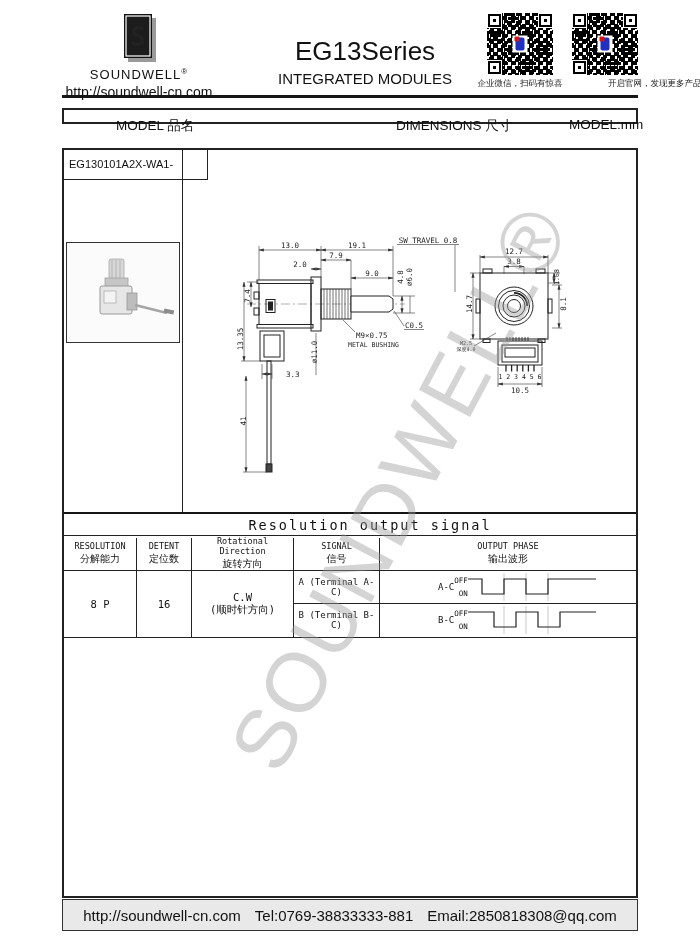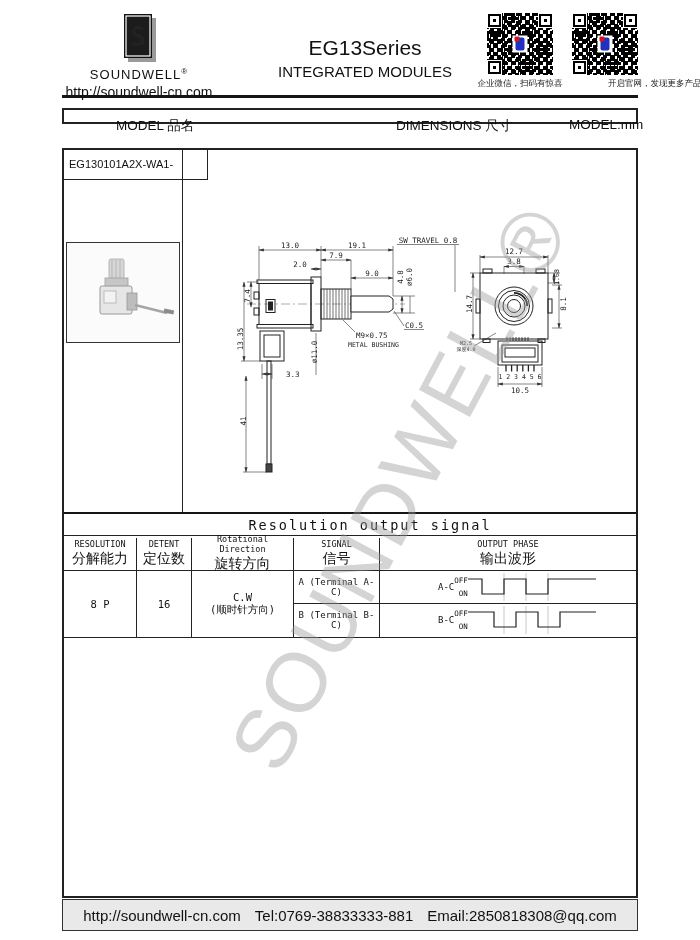--- a/index.html
+++ b/index.html
@@ -7,21 +7,21 @@
   .page { position:relative; width:700px; height:940px; background:#fff; overflow:hidden; }
 
   
   .logo-block { position:absolute; left:64px; top:12px; width:150px; text-align:center; }
   .logo-svg { display:block; margin:0 auto; }
   .company-line { font-size:13px; letter-spacing:1px; margin-top:1px; }
   .company-line sup { font-size:8px; }
   .site-line { font-size:14px; margin-top:2px; }
 
   .title-block { position:absolute; left:245px; top:36px; width:240px; text-align:center; }
-  .series-title { font-size:21px; }
+  .series-title { font-size:26px; }
   .series-sub { font-size:15px; margin-top:3px; }
 
   .qr { position:absolute; top:13px; width:66px; height:62px; background:#fff; }
   .qr.left { left:487px; } .qr.right { left:572px; }
   .qr-noise { position:absolute; inset:0;
     background:
       repeating-conic-gradient(#000 0% 25%, transparent 0% 50%) 0px 0px/7px 7px,
       repeating-conic-gradient(#000 0% 25%, #fff 0% 50%) 2px 3px/9px 9px; }
   .finder { position:absolute; width:15px; height:15px; background:#fff; }
   .finder::before { content:""; position:absolute; inset:1px; border:2.5px solid #000; }
@@ -45,21 +45,21 @@
   .model-cell { position:absolute; left:0; top:0; width:144px; height:30px; border-right:1.5px solid #222; border-bottom:1.5px solid #222; font-size:11px; padding:8px 0 0 5px; }
   .left-col-line { position:absolute; left:117.5px; top:0; width:1.5px; height:362px; background:#222; }
   .photo-box { position:absolute; left:2px; top:92px; width:114px; height:101px; border:1px solid #333; background:#fff; }
   .drawing { position:absolute; left:119px; top:0; }
 
   
   .res-band { position:absolute; left:0; top:362px; width:572px; height:24px; border-top:2px solid #151515; border-bottom:1.5px solid #222; text-align:center; font-family:"DejaVu Sans Mono", monospace; font-size:13.5px; letter-spacing:2px; padding-top:3px;padding-left:40px; }
   .sig-table { position:absolute; left:0; top:387.5px; width:572px; height:100px; display:grid; grid-template-columns:73px 55px 102px 86px 1fr; grid-template-rows:33px 33.5px 33.5px; font-family:"DejaVu Sans Mono", monospace; }
   .sig-table .cell { border-right:1.5px solid #222; border-bottom:1.5px solid #222; display:flex; flex-direction:column; align-items:center; justify-content:center; text-align:center; }
   .sig-table .cell.lastcol { border-right:none; }
-  .sig-table .hdr-en { font-size:8.5px; } .sig-table .hdr-zh { font-size:14px; margin-top:1px; }
+  .sig-table .hdr-en { font-size:8.5px; } .sig-table .hdr-zh { font-size:10px; margin-top:1px; }
   .sig-table .val { font-size:10.5px; }
   .sig-table .span2 { grid-row:span 2; }
   .sig-table .sig-cell { font-size:9px; }
   .phase-cell { flex-direction:row !important; justify-content:flex-start !important; padding-left:58px; }
   .phase-name { font-size:9px; }
   .onoff { display:flex; flex-direction:column; justify-content:space-between; height:24px; font-size:7.5px; text-align:right; padding:1px 0; }
 
   
   .watermark { position:absolute; left:400px; top:488px; transform:translate(-50%,-50%) rotate(-62deg); font-size:84px; letter-spacing:3px; color:#9b9b9b; opacity:0.42; white-space:nowrap; pointer-events:none; font-family:"Liberation Sans", sans-serif; }
 

